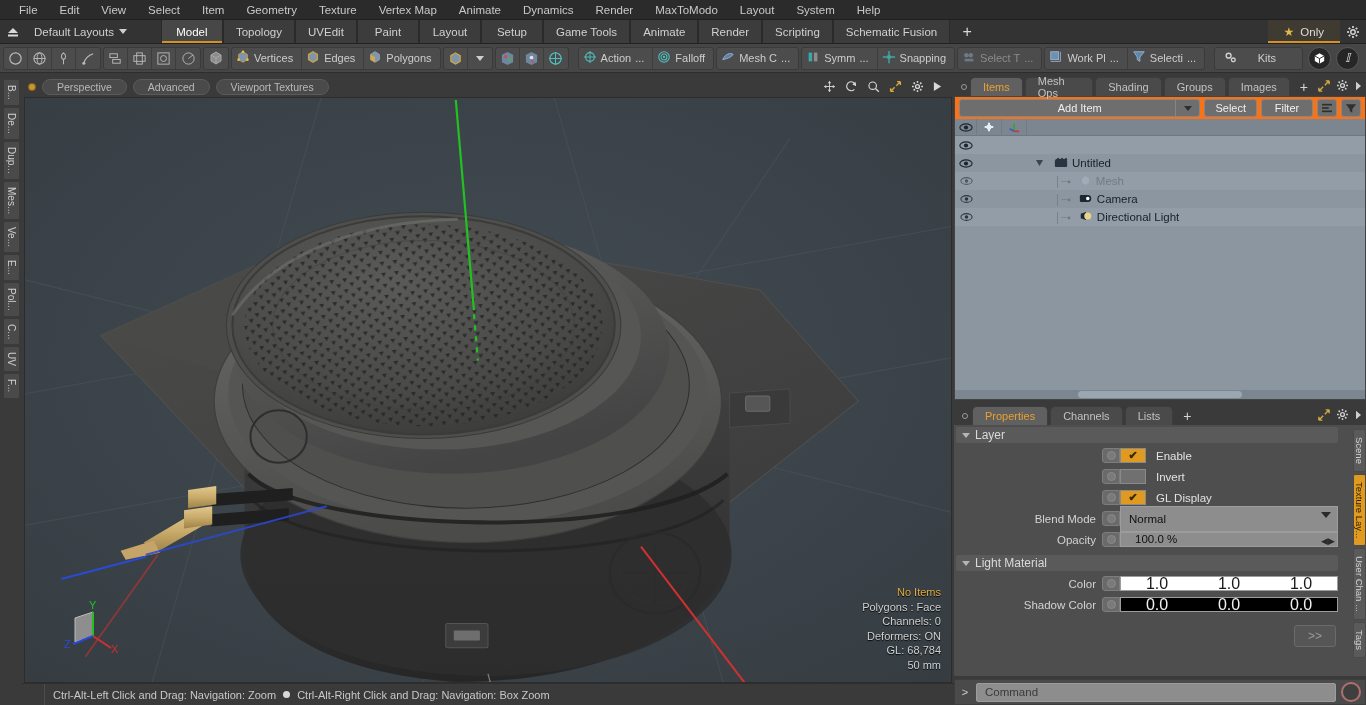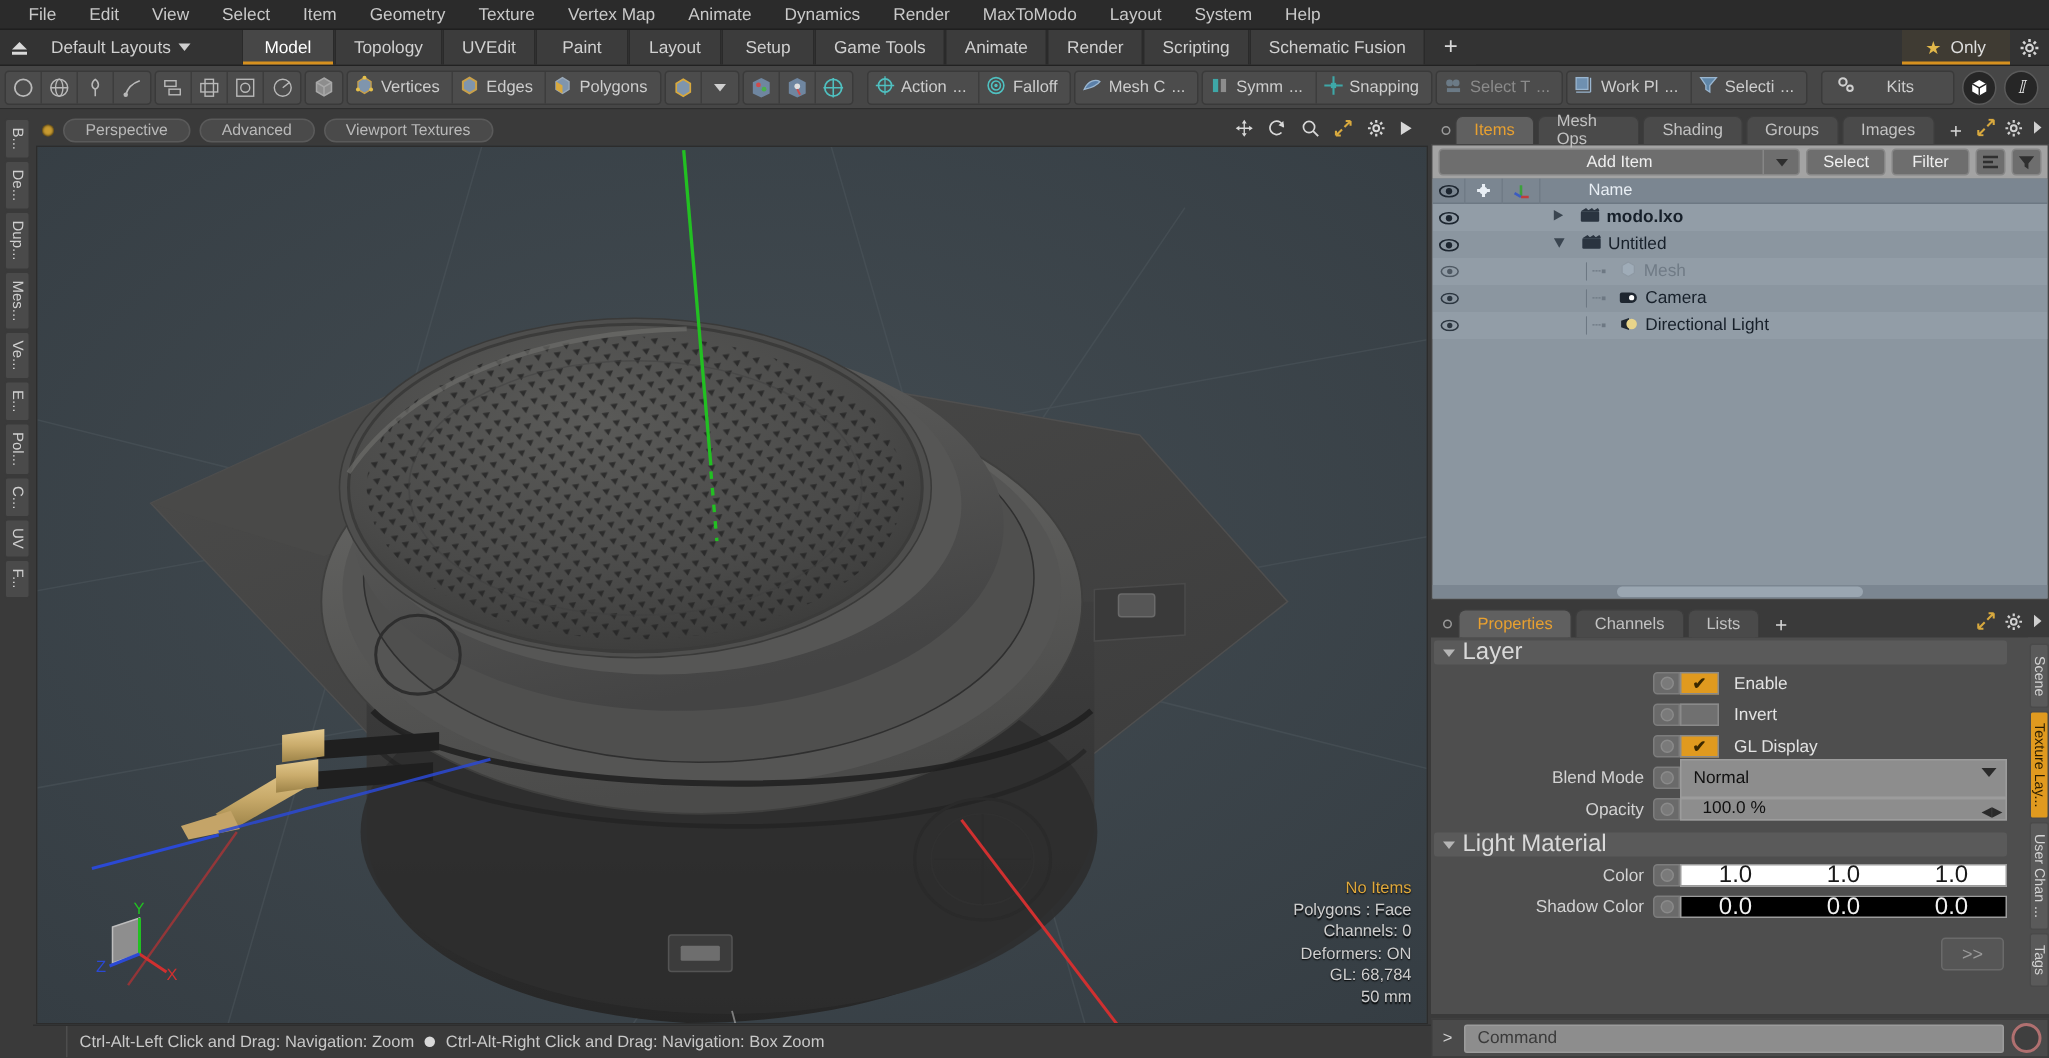--- a/index.html
+++ b/index.html
@@ -134,21 +134,21 @@
     padding: 0 12px; display:flex;align-items:center;justify-content:center; font-size:11px;
     color:#c2c2c2; background:#4a4a4a; border-radius: 5px 5px 0 0; margin-right:2px; cursor:default;
     border:1px solid #3d3d3d; border-bottom:none;
   }
   .ptab.active { background:#606060; color:#e8a030; }
   .ptab.plus { padding:0 8px; background:transparent; border:none; color:#d5d5d5; font-size:14px; }
   .pt-right { margin-left:auto; display:flex; align-items:center; gap:6px; padding-right:4px; }
 
   .panelbody { background:#5c5c5c; border:1px solid #444; flex:none; display:flex; flex-direction:column; }
 
-  .itembar { height:22px; display:flex; align-items:center; gap:4px; padding:2px 4px; background:#a3a3a3; flex:none; }
+  .itembar { height:22px; display:flex; align-items:center; gap:4px; padding:2px 4px; background:#f97316; flex:none; }
   .addbtn {
     flex:1; height:18px; background:#6e6e6e; border:1px solid #868686; border-radius:3px;
     display:flex;align-items:center;justify-content:center; font-size:11px; color:#efefef; position:relative;
   }
   .addbtn .ddbox {
     position:absolute; right:0; top:0; bottom:0; width:24px; border-left:1px solid #868686;
     display:flex;align-items:center;justify-content:center;
   }
   .sbtn {
     height:18px; min-width:52px; padding:0 10px; background:#6e6e6e; border:1px solid #868686;
@@ -173,21 +173,21 @@
   .tree-scroll-h {
     position:absolute; left:0; right:0; bottom:0; height:9px; background:#7b8691;
   }
   .tree-scroll-h i { position:absolute; left:30%; width:40%; top:1px; height:7px; background:#9aa6b1; border-radius:4px; }
 
   
   .props { background:#4e4e4e; flex:1; display:flex; min-height:0; }
   .props-main { flex:1; overflow:hidden; }
   .sect-head {
     height:16px; background:#5a5a5a; display:flex; align-items:center; gap:5px;
-    padding-left:6px; font-size:16px; color:#d9d9d9; margin: 2px 14px 2px 2px; border-radius:2px;
+    padding-left:6px; font-size:12px; color:#d9d9d9; margin: 2px 14px 2px 2px; border-radius:2px;
   }
   .tri-dn { width:0;height:0;border-left:4px solid transparent;border-right:4px solid transparent;border-top:5px solid #b5b5b5; }
   .prow { height:21px; display:flex; align-items:center; padding-right:14px; }
   .plabel { width:148px; text-align:right; padding-right:6px; font-size:11.5px; color:#d2d2d2; }
   .pknob { width:18px;height:15px;background:#6a6a6a;border:1px solid #7d7d7d;border-radius:3px 0 0 3px;display:flex;align-items:center;justify-content:center;flex:none; }
   .pknob i { width:9px;height:9px;border-radius:50%;background:#7a7a7a;border:1px solid #8a8a8a; }
   .checkbox { width:26px;height:15px;background:#e09a1f;border:1px solid #8a8a8a;display:flex;align-items:center;justify-content:center;color:#3a2800;font-size:11px;font-weight:bold; }
   .checkbox.off { background:#707070; }
   .pcheck-lbl { margin-left:10px; font-size:11.5px; color:#e2e2e2; }
   .selectfield {
@@ -794,42 +794,31 @@
                   <circle cx="7" cy="7" r="2.2" fill="none" stroke="#e8eef4" stroke-width="1.6"></circle>
                 </svg>
               </div>
             <div class="thcell tcol-sm">
                 <svg width="12" height="12" viewBox="0 0 14 14">
                   <line x1="7" y1="12" x2="7" y2="3" stroke="#3ca03c" stroke-width="2"></line>
                   <line x1="7" y1="12" x2="13" y2="12" stroke="#c03c3c" stroke-width="2"></line>
                   <line x1="7" y1="12" x2="2" y2="9" stroke="#3c5cc0" stroke-width="2"></line>
                 </svg>
               </div>
-            <div class="thcell tcol-name" style="justify-content:flex-start;padding-left:32px;border-right:none;">Name</div>
           </div>
 
           <div class="trow bold">
             <div class="tcol-eye">
                 <svg width="14" height="9" viewBox="0 0 16 10">
                   <ellipse cx="8" cy="5" rx="7" ry="4.2" fill="none" stroke="#1d2630" stroke-width="1.3"></ellipse>
                   <circle cx="8" cy="5" r="2.4" fill="#1d2630"></circle>
                 </svg>
               </div>
             <div class="tcol-sm"></div>
             <div class="tcol-sm"></div>
-            <div class="tcol-name" style="padding-left:8px;">
-              <span><svg width="8" height="9" viewBox="0 0 9 10">
-                    <path d="M1 1 L8 5 L1 9 Z" fill="#3a4550"></path>
-                  </svg></span>
-              <span style="margin-left:6px;"><svg width="14" height="11" viewBox="0 0 16 12">
-                    <rect x="1" y="3" width="14" height="8" rx="1" fill="#2a3440"></rect>
-                    <path d="M1 3 L5 0.5 L7.5 3 Z M5.5 3 L9.5 0.5 L12 3 Z M10 3 L14 0.5 L15 2 L15 3 Z" fill="#2a3440"></path>
-                  </svg></span>
-              <span class="lbl">modo.lxo</span>
-            </div>
           </div>
 
           <div class="trow">
             <div class="tcol-eye">
                 <svg width="14" height="9" viewBox="0 0 16 10">
                   <ellipse cx="8" cy="5" rx="7" ry="4.2" fill="none" stroke="#1d2630" stroke-width="1.3"></ellipse>
                   <circle cx="8" cy="5" r="2.4" fill="#1d2630"></circle>
                 </svg>
               </div>
             <div class="tcol-sm"></div>

